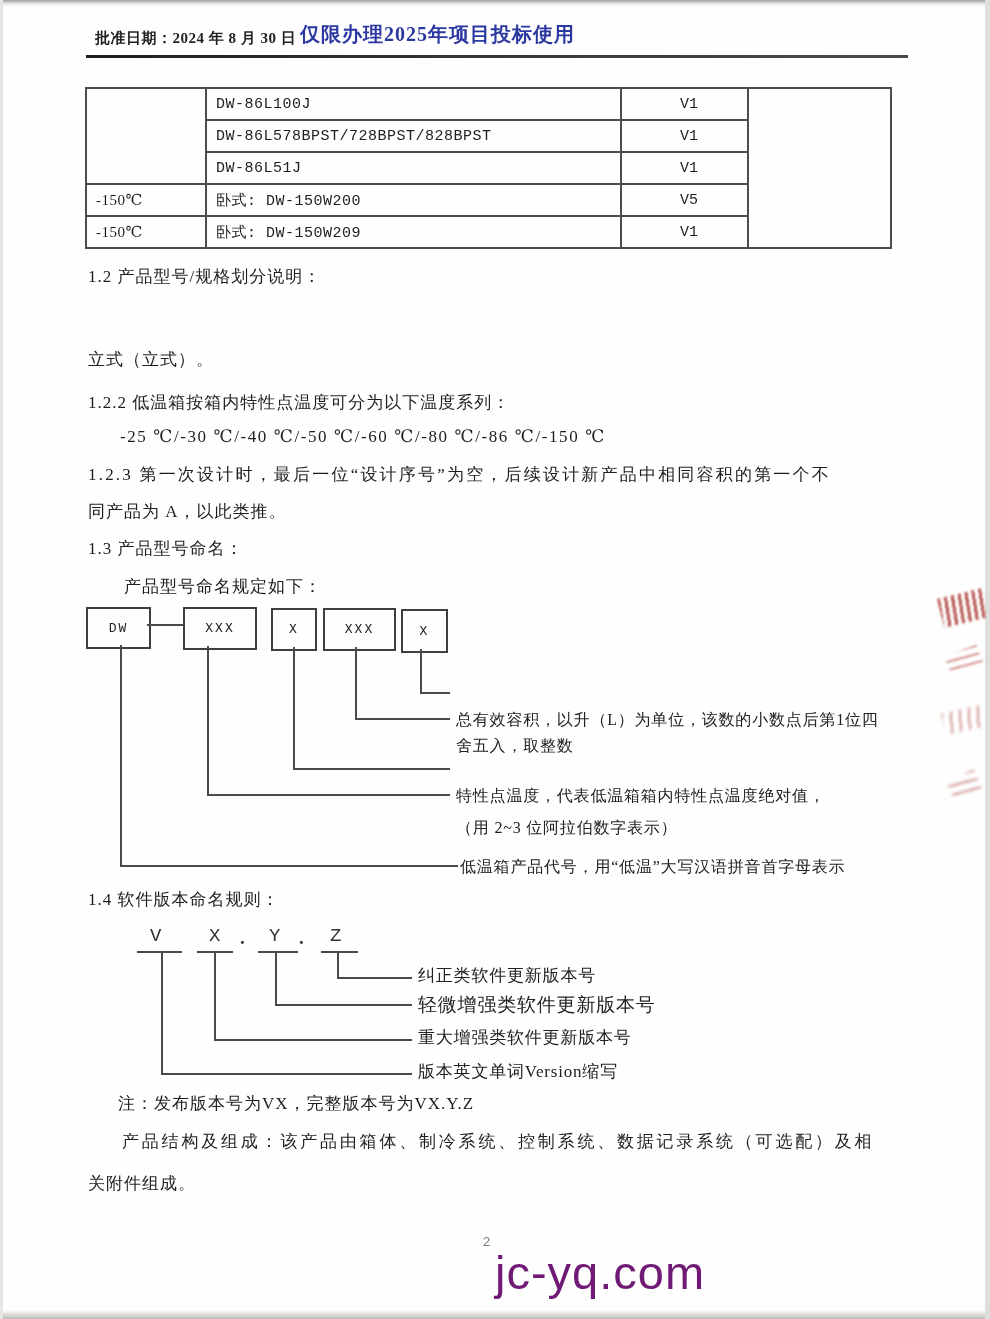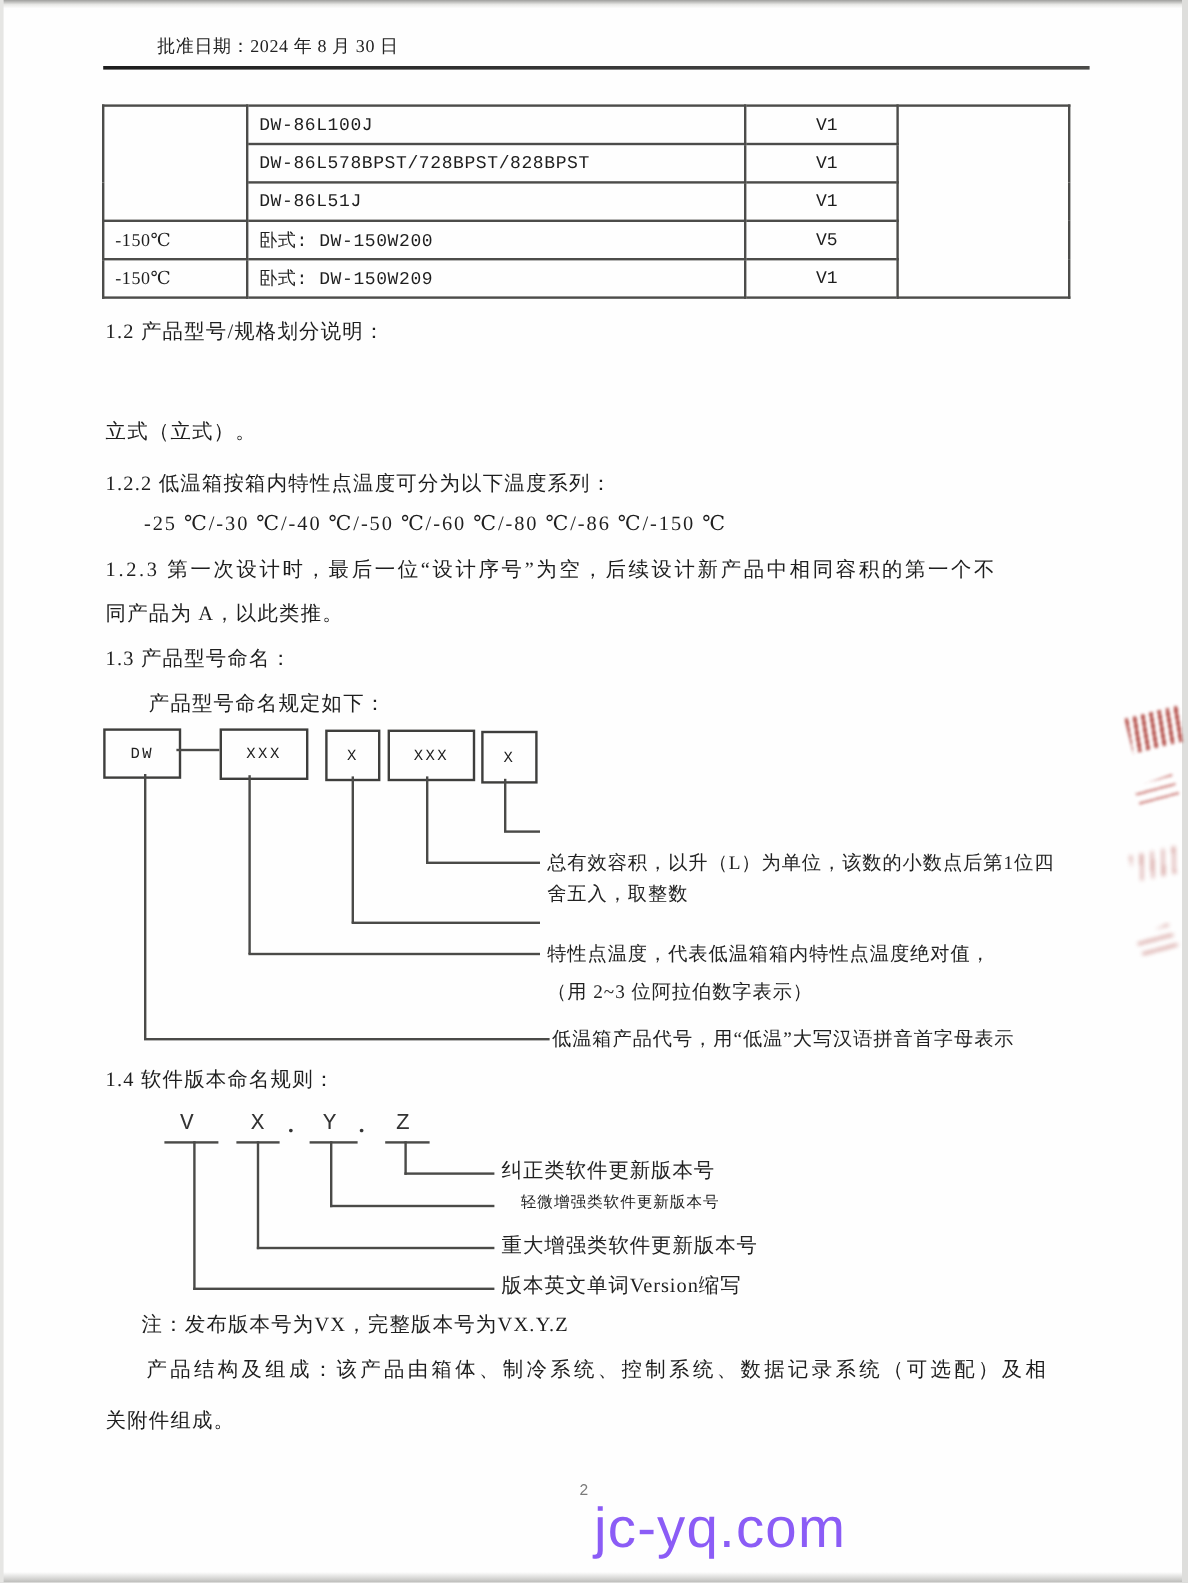--- a/index.html
+++ b/index.html
@@ -15,21 +15,21 @@
   .edge-right{position:absolute;right:0;top:0;width:5px;height:100%;background:#dededc;}
   .edge-left{position:absolute;left:0;top:0;width:3px;height:100%;background:#e6e6e4;}
 
   .t{position:absolute;white-space:nowrap;font-size:17px;line-height:1.25;
      letter-spacing:1px;color:#1e1e1e;}
   .t.wide{letter-spacing:2.2px;}
   .t.wider{letter-spacing:2.8px;}
   .t.small-indent{letter-spacing:1.6px;}
 
   .hdr-approval{position:absolute;left:95px;top:29px;font-size:15px;
-     font-weight:400;letter-spacing:.5px;color:#222;margin-left:36px;}
+     font-weight:700;letter-spacing:.5px;color:#222;}
   .hdr-notice{position:absolute;left:300px;top:21px;font-size:20px;
      font-weight:600;letter-spacing:1px;}
   .hdr-rule{position:absolute;left:86px;top:55px;width:822px;height:3px;
      background:linear-gradient(90deg,#1d1d1d,#3c3c3c 60%,#4a4a48);}
 
   table.spec-table{position:absolute;left:85px;top:87px;border-collapse:collapse;
      table-layout:fixed;width:805px;}
   table.spec-table td{border:2px solid #4c4c4a;height:30px;padding:0 0 0 9px;
      font-size:15px;overflow:hidden;}
   td.c-temp{font-size:16px;letter-spacing:.5px;}
@@ -45,21 +45,21 @@
   .hl{position:absolute;height:2px;background:#4a4a48;}
   .dlabel{position:absolute;white-space:nowrap;font-size:16px;
      letter-spacing:.8px;color:#222;line-height:1.2;}
 
   .vletter{position:absolute;font-family:"Liberation Mono","DejaVu Sans Mono",monospace;
      font-size:19px;color:#333;}
   .vdot{position:absolute;font-size:19px;color:#333;font-weight:700;}
 
   .page-num{position:absolute;left:483px;top:1234px;font-size:13px;color:#7a7a7a;
      font-family:"Liberation Sans","DejaVu Sans",sans-serif;}
-  .watermark{position:absolute;left:495px;top:1245px;font-size:47px;color:#8b5cf6;
+  .watermark{position:absolute;left:495px;top:1245px;font-size:47px;color:#701a75;
      font-family:"Liberation Sans","DejaVu Sans",sans-serif;letter-spacing:1px;}
 
   .stamp{position:absolute;filter:blur(1.3px);opacity:.85;}
   .stamp .s1{position:absolute;left:0;top:0;width:30px;height:46px;
      background:repeating-linear-gradient(5deg,#a8322c 0 3px,transparent 3px 7px);
      transform:rotate(76deg);}
   .stamp .s2{position:absolute;left:6px;top:58px;width:20px;height:34px;
      background:repeating-linear-gradient(95deg,#b7443e 0 2px,transparent 2px 8px);
      transform:rotate(70deg);opacity:.7;}
   .stamp2{position:absolute;filter:blur(1.6px);opacity:.6;}
@@ -74,20 +74,21 @@
 <body>
 
 <div class="page">
 
   <div class="edge-top"></div>
   <div class="edge-bottom"></div>
   <div class="edge-right"></div>
   <div class="edge-left"></div>
 
   <div class="hdr-approval">批准日期：2024 年 8 月 30 日</div>
+  <div class="hdr-notice" id="notice" style="color: rgb(44, 56, 162);">仅限办理2025年项目投标使用</div>
   <div class="hdr-rule"></div>
 
   <table class="spec-table">
     <colgroup>
       <col style="width:120px">
         <col style="width:415px">
         <col style="width:127px">
         <col style="width:143px">
     </colgroup>
     <tbody>
@@ -169,21 +170,21 @@
   <div class="vl" style="left:214px;top:951px;height:90px;"></div>
   <div class="vl" style="left:275px;top:951px;height:55px;"></div>
   <div class="vl" style="left:337px;top:951px;height:28px;"></div>
 
   <div class="hl" style="left:337px;top:977px;width:75px;"></div>
   <div class="hl" style="left:275px;top:1004px;width:137px;"></div>
   <div class="hl" style="left:214px;top:1039px;width:198px;"></div>
   <div class="hl" style="left:161px;top:1073px;width:251px;"></div>
 
   <div class="dlabel" style="left:418px;top:966px;font-size:17px;">纠正类软件更新版本号</div>
-  <div class="dlabel" style="left:434px;top:994px;font-size:13px;">轻微增强类软件更新版本号</div>
+  <div class="dlabel" style="left:418px;top:994px;font-size:19px;">轻微增强类软件更新版本号</div>
   <div class="dlabel" style="left:418px;top:1028px;font-size:17px;">重大增强类软件更新版本号</div>
   <div class="dlabel" style="left:418px;top:1062px;font-size:17px;">版本英文单词Version缩写</div>
 
   <div class="t" style="left:118px;top:1093px;">注：发布版本号为VX，完整版本号为VX.Y.Z</div>
   <div class="t wider" style="left:122px;top:1131px;">产品结构及组成：该产品由箱体、制冷系统、控制系统、数据记录系统（可选配）及相</div>
   <div class="t" style="left:88px;top:1173px;">关附件组成。</div>
 
   <div class="stamp" style="left:948px;top:585px;width:40px;height:110px;">
     <div class="s1"></div>
       <div class="s2"></div>

